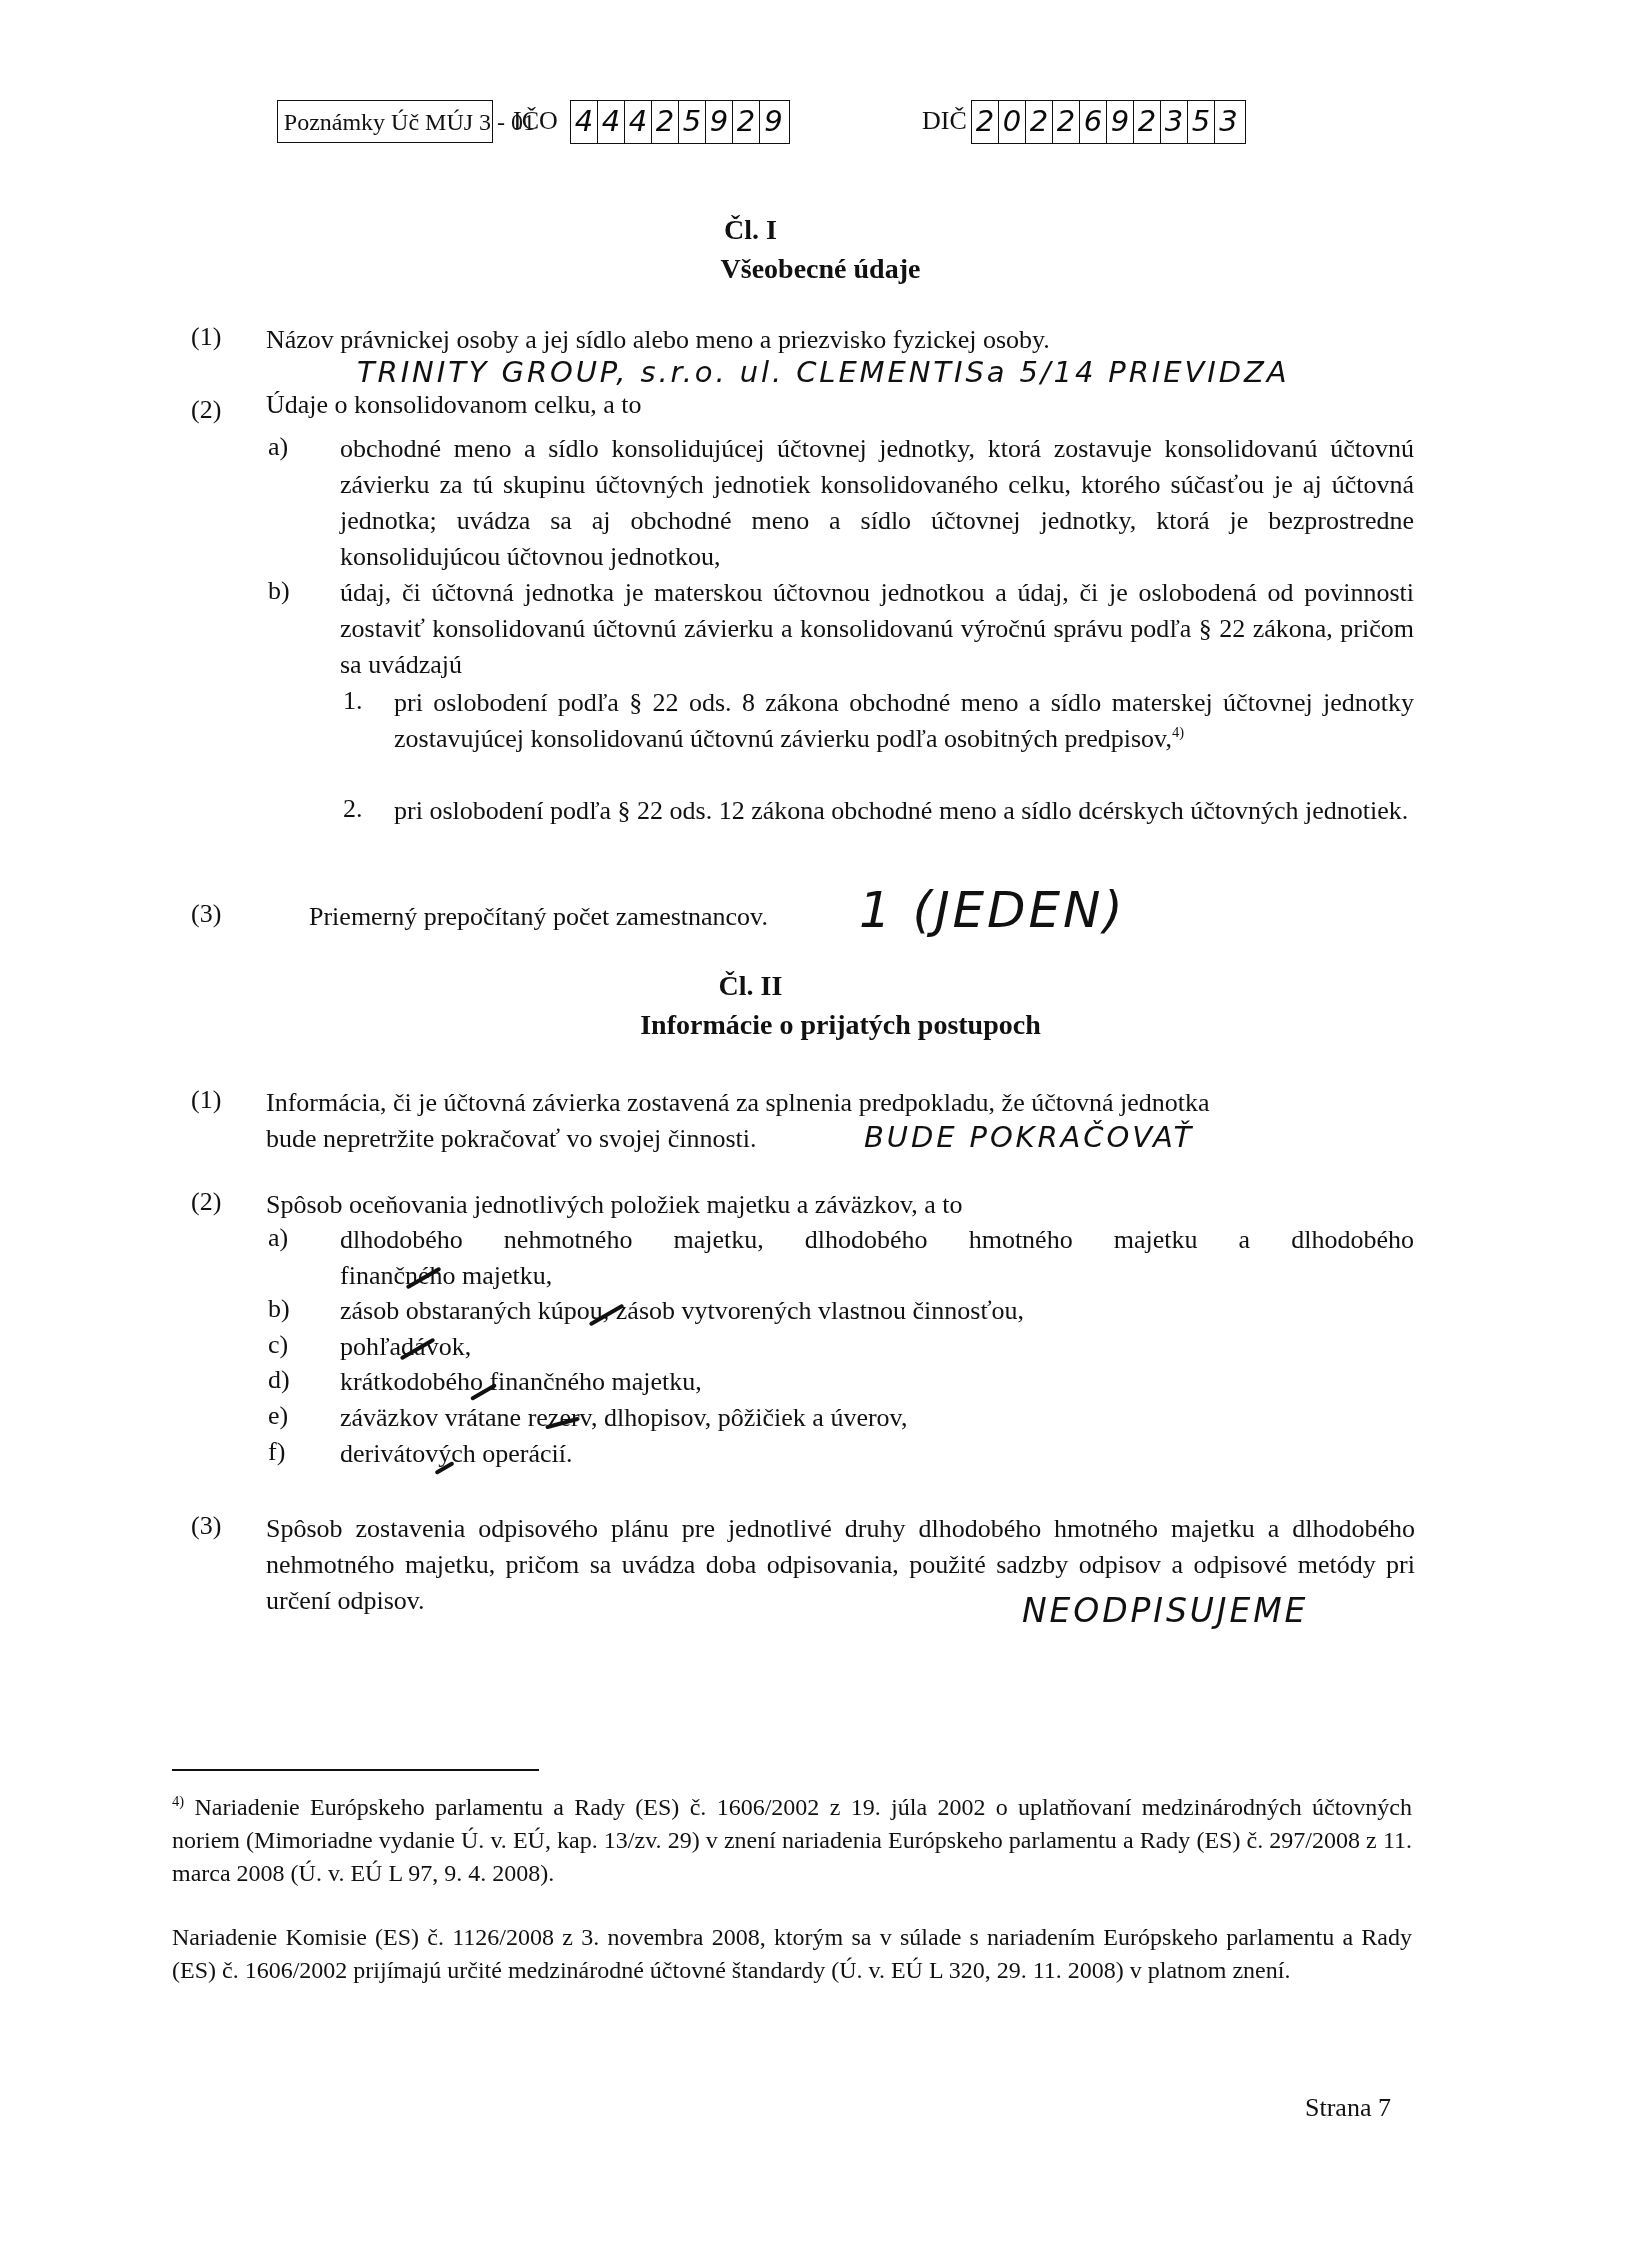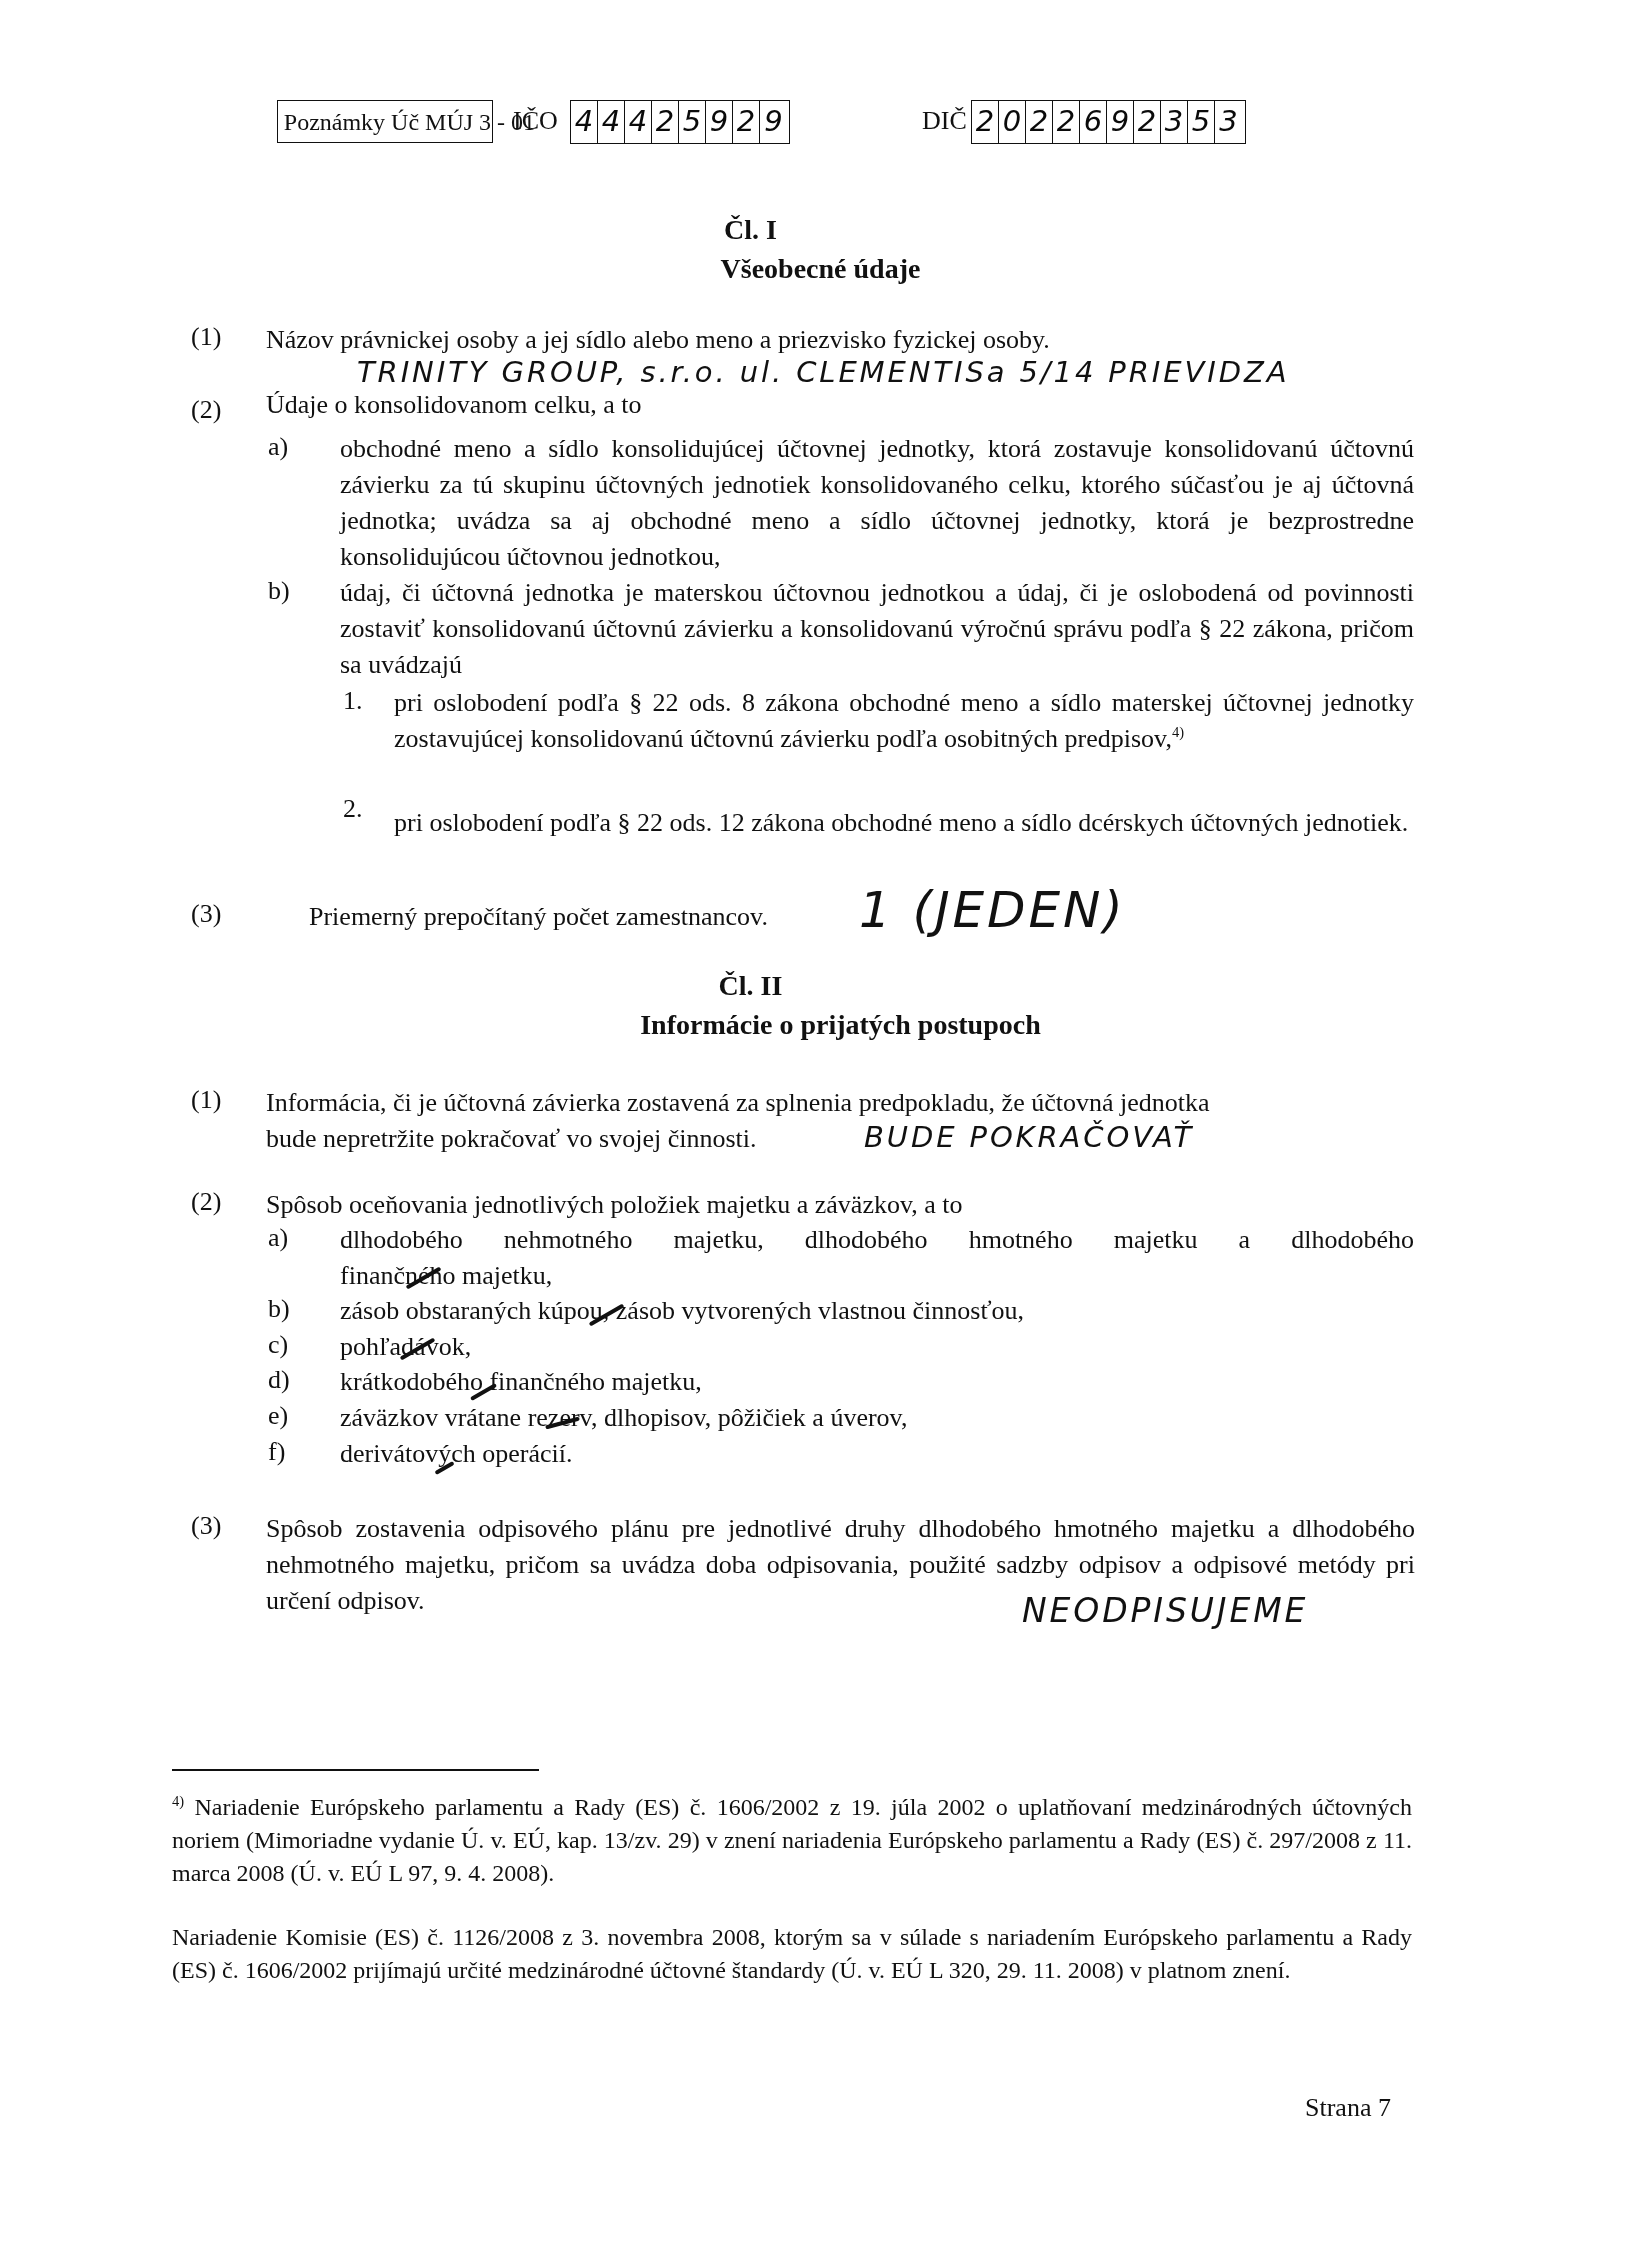--- a/index.html
+++ b/index.html
@@ -74,21 +74,21 @@
 
 <div class="abs sub-label" style="left:268px; top:576px;">b)</div>
 <div class="abs txt" style="left:340px; top:575px; width:1074px;">údaj, či účtovná jednotka je materskou účtovnou jednotkou a údaj, či je oslobodená od povinnosti zostaviť konsolidovanú účtovnú závierku a konsolidovanú výročnú správu podľa § 22 zákona, pričom sa uvádzajú</div>
 
 <div class="abs sub-label" style="left:343px; top:686px;">1.</div>
 <div class="abs txt" style="left:394px; top:685px; width:1020px;">
   <span>pri oslobodení podľa § 22 ods. 8 zákona obchodné meno a sídlo materskej účtovnej jednotky zostavujúcej konsolidovanú účtovnú závierku podľa osobitných predpisov,</span><sup>4)</sup>
 </div>
 
 <div class="abs sub-label" style="left:343px; top:794px;">2.</div>
-<div class="abs txt" style="left:394px; top:793px; width:1020px;margin-top:12px;">pri oslobodení podľa § 22 ods. 12 zákona obchodné meno a sídlo dcérskych účtovných jednotiek.</div>
+<div class="abs txt" style="left:394px; top:793px; width:1020px;">pri oslobodení podľa § 22 ods. 12 zákona obchodné meno a sídlo dcérskych účtovných jednotiek.</div>
 
 <div class="abs num" style="top:899px;">(3)</div>
 <div class="abs txt left" style="left:266px; top:899px; width:579px;margin-left:43px;">Priemerný prepočítaný počet zamestnancov.</div>
 <div class="abs hand" style="left:859px; top:881px; font-size:50px;">1 (JEDEN)</div>
 
 <div class="abs art-title" style="top:970px;">Čl. II</div>
 <div class="abs art-sub" style="top:1009px;margin-left:20px;">Informácie o prijatých postupoch</div>
 
 <div class="abs num" style="top:1085px;">(1)</div>
 <div class="abs txt left" style="left:266px; top:1085px; width:1159px;">Informácia, či je účtovná závierka zostavená za splnenia predpokladu, že účtovná jednotka</div>

